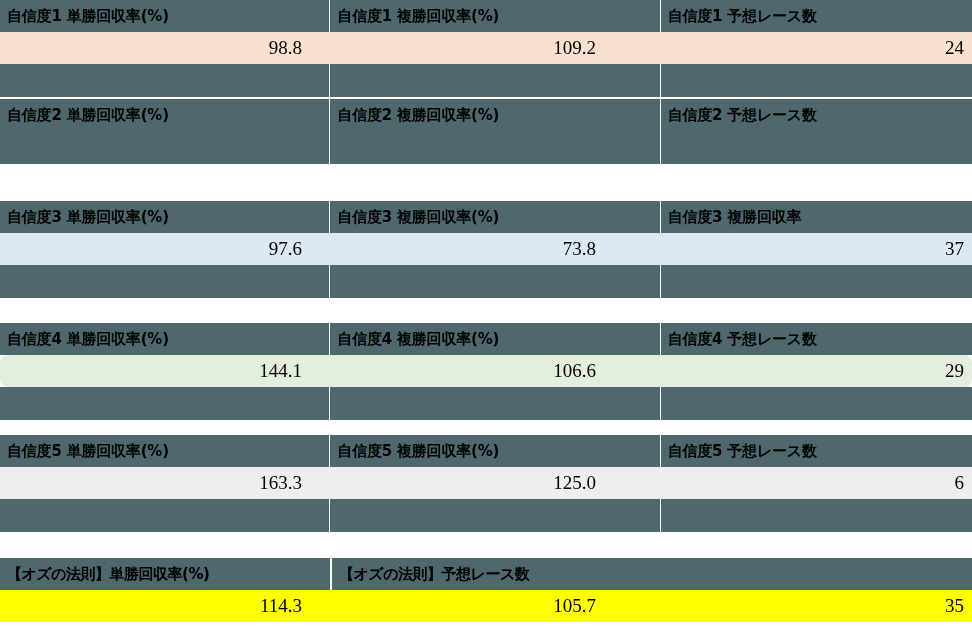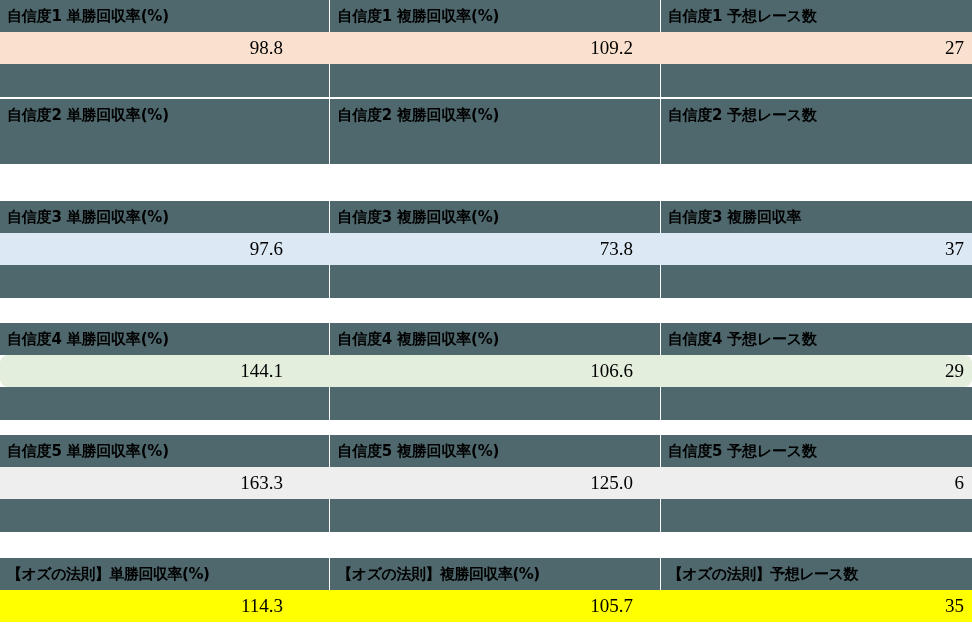--- a/index.html
+++ b/index.html
@@ -77,22 +77,22 @@
     height: 32px;
   }
   .val .cell {
     justify-content: flex-end;
     padding-right: 8px;
     color: #000000;
     font-family: "Liberation Serif", "DejaVu Serif", serif;
     font-size: 19px;
     font-weight: normal;
   }
-  .val .c1 .num { margin-right: 39px; }
-  .val .c2 .num { margin-right: 19px; }
+  .val .c1 .num { margin-right: 20px; }
+  .val .c2 .num { margin-right: 56px; }
   .val .c3 .num { margin-right: 0px; }
 
   
   .filler {
     height: 33px;
     background: #4f686d;
   }
   .filler .cell { }
 
   
@@ -128,21 +128,21 @@
       <div class="cell c3">自信度1 予想レース数</div>
     </div>
     <div class="strip val bg-peach">
       <div class="cell c1">
           <span class="num">98.8</span>
         </div>
       <div class="cell c2">
           <span class="num">109.2</span>
         </div>
       <div class="cell c3">
-          <span class="num">27</span>
+          <span class="num">24</span>
         </div>
     </div>
     <div class="strip filler">
       <div class="cell c1"></div>
       <div class="gap-v"></div>
       <div class="cell c2"></div>
       <div class="gap-v"></div>
       <div class="cell c3"></div>
     </div>
     <div class="sep"></div>
@@ -250,21 +250,20 @@
       <div class="gap-v"></div>
       <div class="cell c3"></div>
     </div>
     <div class="sep"></div>
   </div>
 
   <div class="block" style="top:558px;">
     <div class="strip hdr hdr-yellow">
       <div class="cell c1">【オズの法則】単勝回収率(%)</div>
       <div class="gap-v"></div>
-      <div class="cell c2">【オズの法則】複勝回収率(%)</div>
       <div class="gap-v"></div>
       <div class="cell c3">【オズの法則】予想レース数</div>
     </div>
     <div class="strip val bg-yellow">
       <div class="cell c1">
           <span class="num">114.3</span>
         </div>
       <div class="cell c2">
           <span class="num">105.7</span>
         </div>

